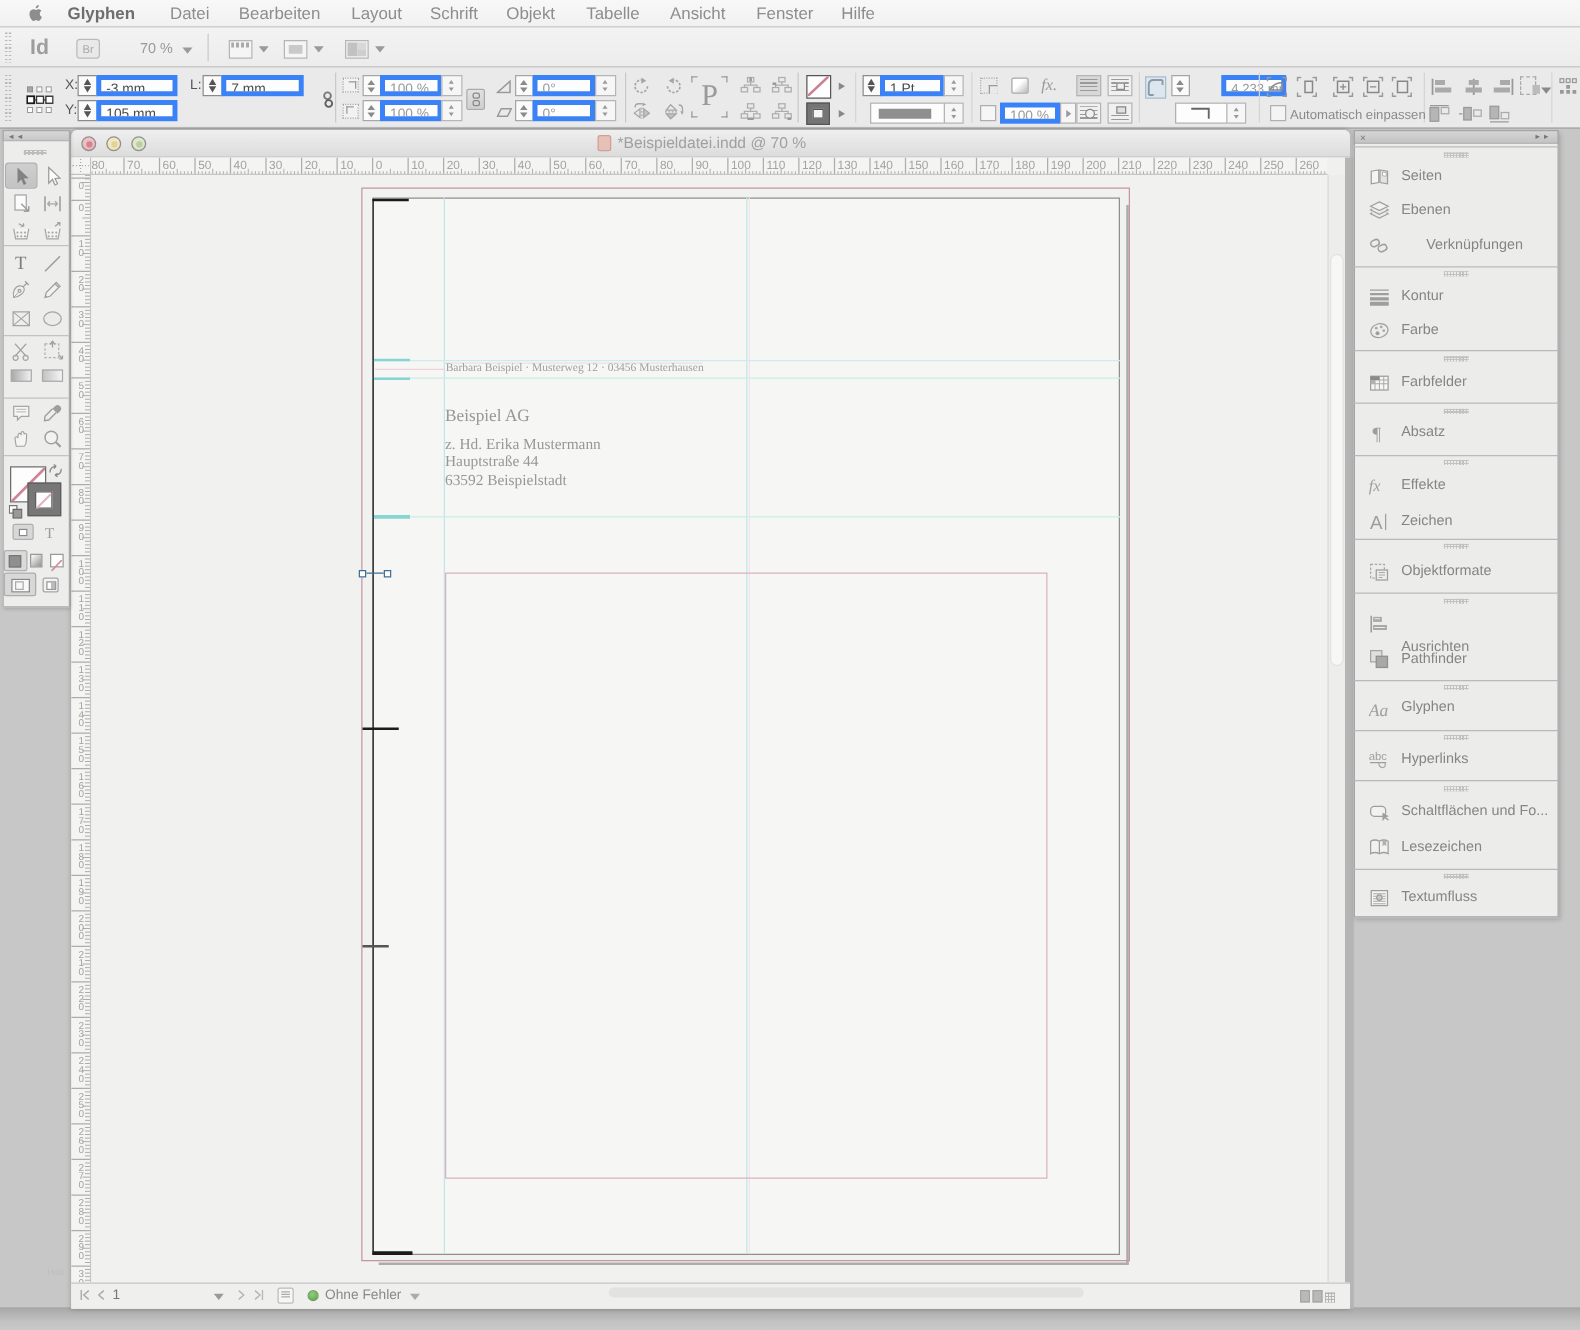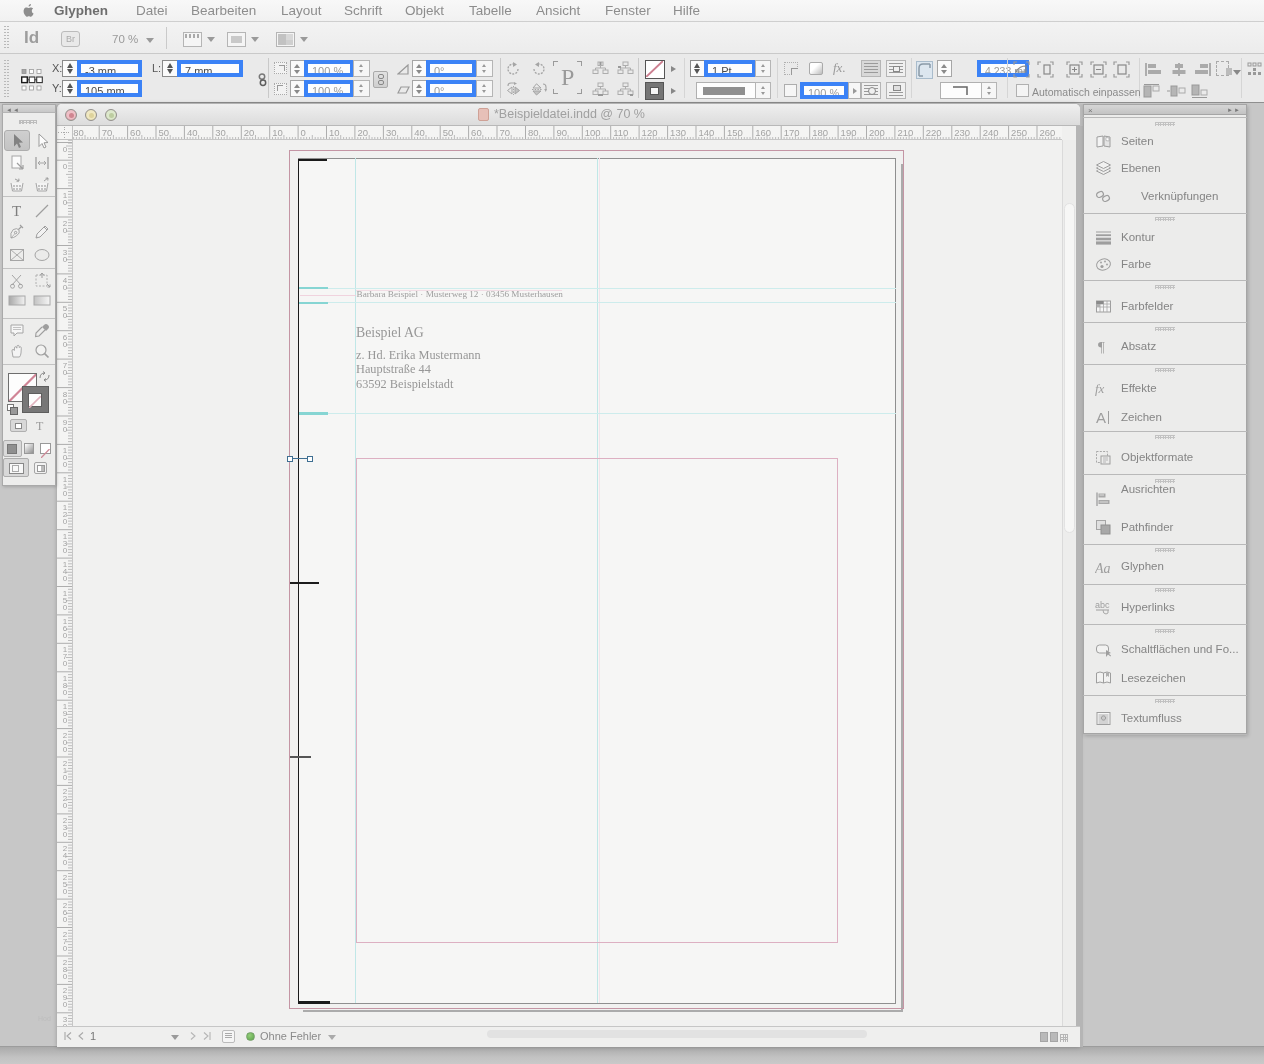--- a/index.html
+++ b/index.html
@@ -1384,21 +1384,21 @@
     <path d="M8 9 L13 9 M8 11 L13 11 M8 13 L11 13" stroke="#aaa" stroke-width="0.8"></path>
   </svg>
 <div style="position:absolute;left:1121px;top:451.4px;font-size:11.5px;color:#858585;">Objektformate</div>
 <div style="position:absolute;left:1155px;top:478.8px;width:20px;height:4px;background:repeating-linear-gradient(90deg,#c2c2c2 0 1px,transparent 1px 2.5px),repeating-linear-gradient(#c2c2c2 0 1px,transparent 1px 2px);"></div>
 <svg class="ab" style="left:1095px;top:490.7px" width="17" height="17" viewBox="0 0 17 17">
     <path d="M2 1.5 L2 15" stroke="#9e9e9e" stroke-width="1.3"></path>
     <rect x="3.5" y="2.5" width="7" height="4" fill="#a8a8a8"></rect>
     <rect x="3.5" y="9" width="11" height="4" fill="#a8a8a8"></rect>
     <path d="M4.5 4 L9 4 M4.5 11 L13 11" stroke="#ececeb" stroke-width="0.8"></path>
   </svg>
-<div style="position:absolute;left:1121px;top:483px;font-size:11.5px;color:#858585;">Ausrichten</div>
+<div style="position:absolute;left:1121px;top:512px;font-size:11.5px;color:#858585;">Ausrichten</div>
 <svg class="ab" style="left:1095px;top:518.6px" width="17" height="17" viewBox="0 0 17 17">
     <rect x="1.5" y="1.5" width="9" height="9" fill="#e0e0e0" stroke="#a5a5a5"></rect>
     <rect x="6" y="6" width="9" height="9" fill="#a8a8a8" stroke="#8f8f8f"></rect>
   </svg>
 <div style="position:absolute;left:1121px;top:520.6px;font-size:11.5px;color:#858585;">Pathfinder</div>
 <div style="position:absolute;left:1155px;top:548.1px;width:20px;height:4px;background:repeating-linear-gradient(90deg,#c2c2c2 0 1px,transparent 1px 2.5px),repeating-linear-gradient(#c2c2c2 0 1px,transparent 1px 2px);"></div>
 <svg class="ab" style="left:1095px;top:559.9px" width="17" height="17" viewBox="0 0 17 17">
     <text x="0" y="13" font-size="14" font-style="italic" fill="#9e9e9e" font-family="Liberation Serif">Aa</text>
   </svg>
 <div style="position:absolute;left:1121px;top:560px;font-size:11.5px;color:#858585;">Glyphen</div>

